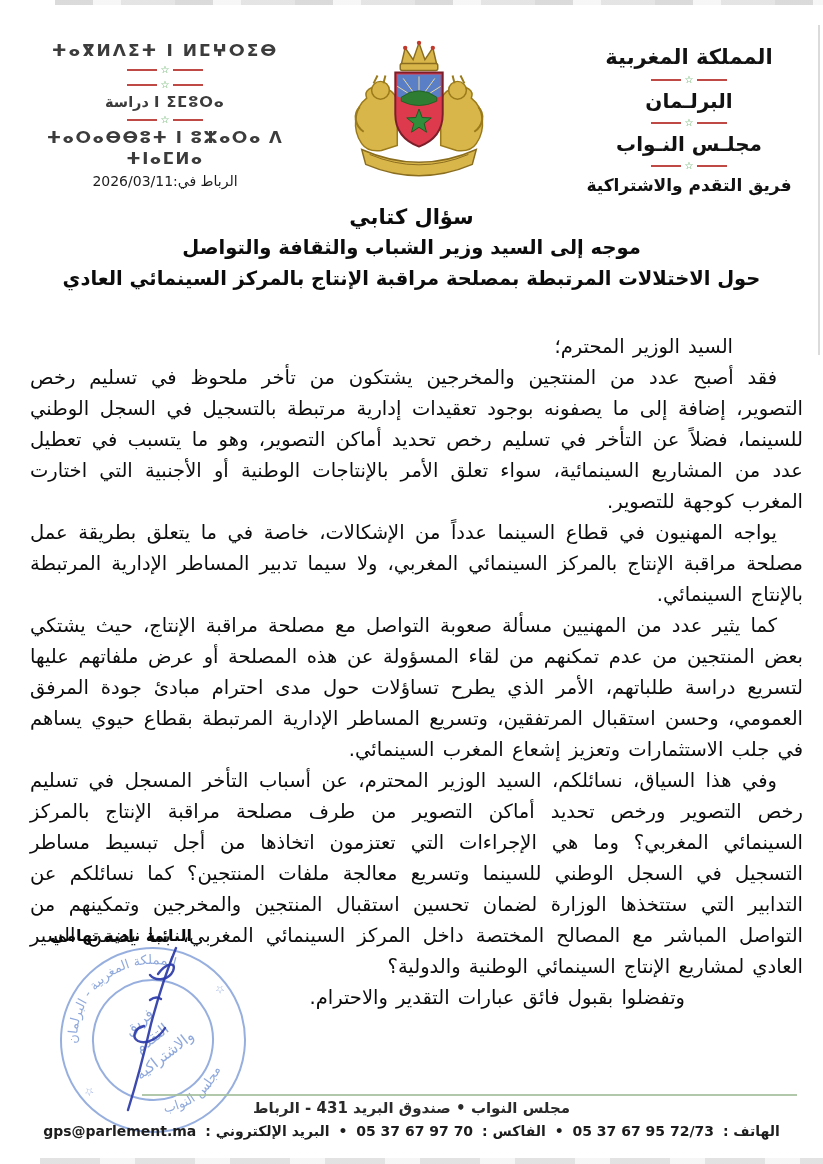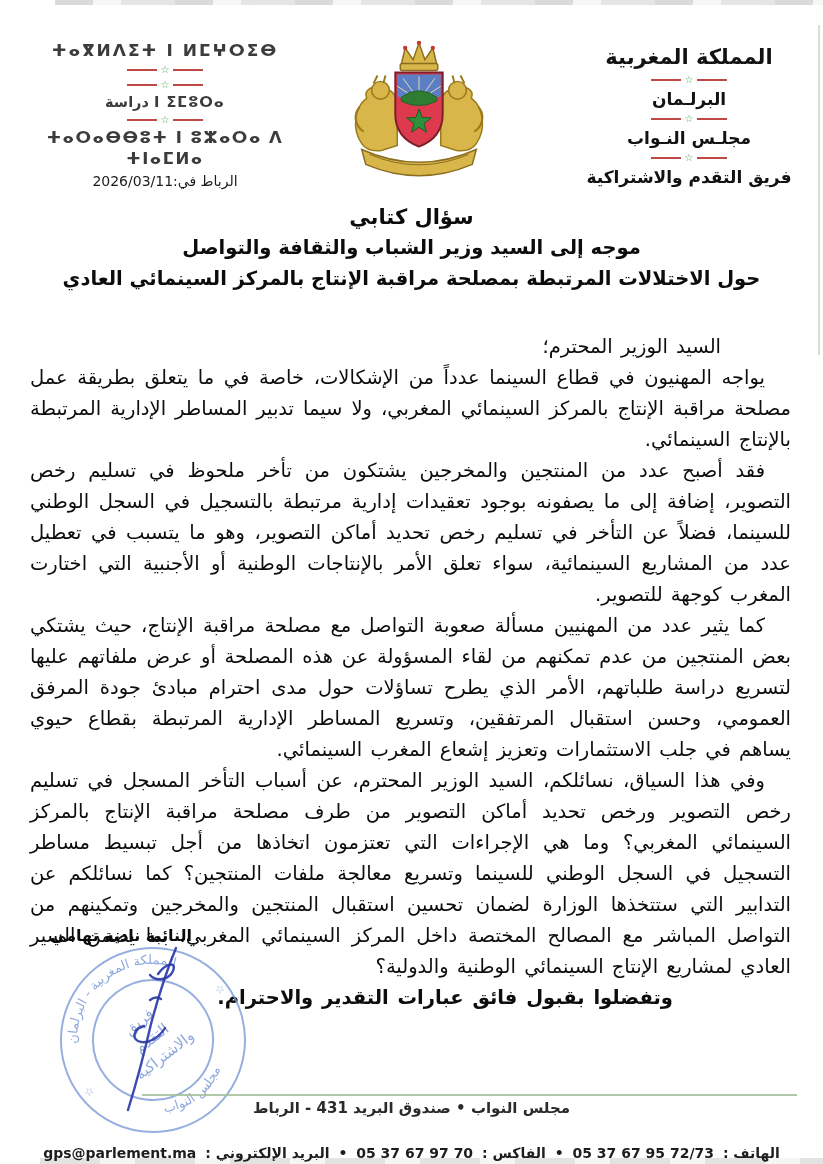--- a/index.html
+++ b/index.html
@@ -24,52 +24,52 @@
   .tif.l4{font-size:16.5px;letter-spacing:1.5px;}
   .date-line{margin-top:3px;font-size:14px;color:#1c1c1c;direction:rtl;}
   .date-line .num{direction:ltr;unicode-bidi:isolate;}
 
   .sep{display:flex;align-items:center;justify-content:center;gap:4px;height:13px;margin:2px 0;}
   .sep .sline{display:inline-block;width:30px;height:2px;background:#bf4a45;}
   .sep .star{color:#43a047;font-size:10px;line-height:10px;}
 
   .ar-block{position:absolute;right:18px;top:44px;width:232px;text-align:center;direction:rtl;font-weight:bold;color:#121212;}
   .ar-block .l1{font-size:21px;line-height:1.3;}
-  .ar-block .l2,.ar-block .l3{font-size:17px;line-height:1.3;}
+  .ar-block .l2,.ar-block .l3{font-size:20px;line-height:1.3;}
   .ar-block .l4{font-size:17px;line-height:1.3;}
 
   .emblem{position:absolute;left:340px;top:34px;width:158px;height:154px;}
 
   
   .titles{position:absolute;top:202px;left:0;right:0;text-align:center;direction:rtl;font-weight:bold;color:#0c0c0c;}
   .titles .t1{font-size:21px;line-height:30px;}
   .titles .t2{font-size:19.5px;line-height:31px;}
   .titles .t3{font-size:19.5px;line-height:31px;}
 
   
-  .body{position:absolute;top:331px;left:30px;right:32px;direction:rtl;text-align:justify;
+  .body{position:absolute;top:331px;left:30px;right:20px;direction:rtl;text-align:justify;
         font-size:19.5px;line-height:31px;word-spacing:2px;color:#0d0d0d;}
   .salutation{padding-right:70px;text-align:right;}
   .body p{margin:0;text-indent:26px;}
-  .closing{padding-right:118px;text-align:right;font-weight:bold;}
+  .closing{padding-right:118px;text-align:right;}
 
   .signature{position:absolute;left:50px;top:926px;font-size:16px;font-weight:bold;direction:rtl;color:#0b0b0b;}
 
   
   .stamp{position:absolute;left:46px;top:938px;width:214px;height:206px;}
   .stamp .ink{stroke:#7d9bd6;fill:none;stroke-width:2;opacity:.8;}
   .stamp text{fill:#7d9bd6;opacity:.85;font-family:"DejaVu Sans",sans-serif;}
   .stamp .sig{stroke:#2b3aa8;stroke-width:2.4;fill:none;stroke-linecap:round;opacity:.92;}
 
   
   .footer-rule{position:absolute;left:142px;right:26px;top:1094px;border-top:2px solid #a3bf9b;opacity:.85;}
   .footer-1{position:absolute;top:1099px;left:0;right:0;text-align:center;direction:rtl;
             font-size:15px;font-weight:bold;color:#2b2b2b;}
   .footer-2{position:absolute;top:1123px;left:0;right:0;text-align:center;direction:rtl;
-            font-size:14px;font-weight:bold;color:#1d1d1d;margin-top:22px;}
+            font-size:14px;font-weight:bold;color:#1d1d1d;}
   .footer-2 span{margin:0 2px;}
   .ltr{direction:ltr;unicode-bidi:isolate;}
 </style>
 </head>
 <body>
 
 <div class="page">
 
   <div class="scan-top"></div>
   <div class="scan-bottom"></div>
@@ -158,22 +158,22 @@
   </div>
 
   <div class="titles">
     <div class="t1">سؤال كتابي</div>
     <div class="t2">موجه إلى السيد وزير الشباب والثقافة والتواصل</div>
     <div class="t3">حول الاختلالات المرتبطة بمصلحة مراقبة الإنتاج بالمركز السينمائي العادي</div>
   </div>
 
   <div class="body">
     <div class="salutation">السيد الوزير المحترم؛</div>
+    <p>فقد أصبح عدد من المنتجين والمخرجين يشتكون من تأخر ملحوظ في تسليم رخص التصوير، إضافة إلى ما يصفونه بوجود تعقيدات إدارية مرتبطة بالتسجيل في السجل الوطني للسينما، فضلاً عن التأخر في تسليم رخص تحديد أماكن التصوير، وهو ما يتسبب في تعطيل عدد من المشاريع السينمائية، سواء تعلق الأمر بالإنتاجات الوطنية أو الأجنبية التي اختارت المغرب كوجهة للتصوير.</p>
     <p>يواجه المهنيون في قطاع السينما عدداً من الإشكالات، خاصة في ما يتعلق بطريقة عمل مصلحة مراقبة الإنتاج بالمركز السينمائي المغربي، ولا سيما تدبير المساطر الإدارية المرتبطة بالإنتاج السينمائي.</p>
-    <p>فقد أصبح عدد من المنتجين والمخرجين يشتكون من تأخر ملحوظ في تسليم رخص التصوير، إضافة إلى ما يصفونه بوجود تعقيدات إدارية مرتبطة بالتسجيل في السجل الوطني للسينما، فضلاً عن التأخر في تسليم رخص تحديد أماكن التصوير، وهو ما يتسبب في تعطيل عدد من المشاريع السينمائية، سواء تعلق الأمر بالإنتاجات الوطنية أو الأجنبية التي اختارت المغرب كوجهة للتصوير.</p>
     <p>كما يثير عدد من المهنيين مسألة صعوبة التواصل مع مصلحة مراقبة الإنتاج، حيث يشتكي بعض المنتجين من عدم تمكنهم من لقاء المسؤولة عن هذه المصلحة أو عرض ملفاتهم عليها لتسريع دراسة طلباتهم، الأمر الذي يطرح تساؤلات حول مدى احترام مبادئ جودة المرفق العمومي، وحسن استقبال المرتفقين، وتسريع المساطر الإدارية المرتبطة بقطاع حيوي يساهم في جلب الاستثمارات وتعزيز إشعاع المغرب السينمائي.</p>
     <p>وفي هذا السياق، نسائلكم، السيد الوزير المحترم، عن أسباب التأخر المسجل في تسليم رخص التصوير ورخص تحديد أماكن التصوير من طرف مصلحة مراقبة الإنتاج بالمركز السينمائي المغربي؟ وما هي الإجراءات التي تعتزمون اتخاذها من أجل تبسيط مساطر التسجيل في السجل الوطني للسينما وتسريع معالجة ملفات المنتجين؟ كما نسائلكم عن التدابير التي ستتخذها الوزارة لضمان تحسين استقبال المنتجين والمخرجين وتمكينهم من التواصل المباشر مع المصالح المختصة داخل المركز السينمائي المغربي، بما يضمن السير العادي لمشاريع الإنتاج السينمائي الوطنية والدولية؟</p>
     <div class="closing">وتفضلوا بقبول فائق عبارات التقدير والاحترام.</div>
   </div>
 
   <div class="signature">النائبة نادية تهامي</div>
 
   <svg class="stamp" viewBox="0 0 214 206">
     <g transform="rotate(-38 107 102)">
       <circle class="ink" cx="107" cy="102" r="92"></circle>

